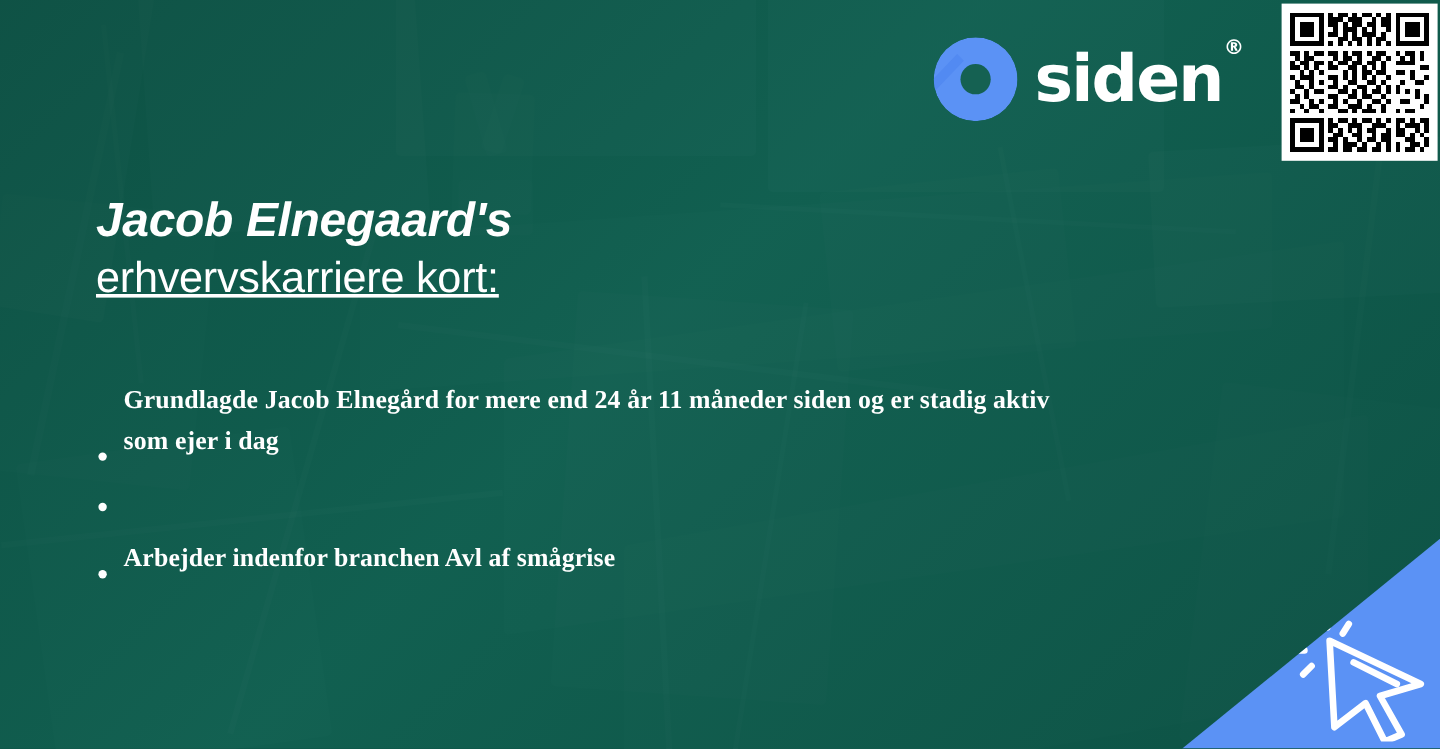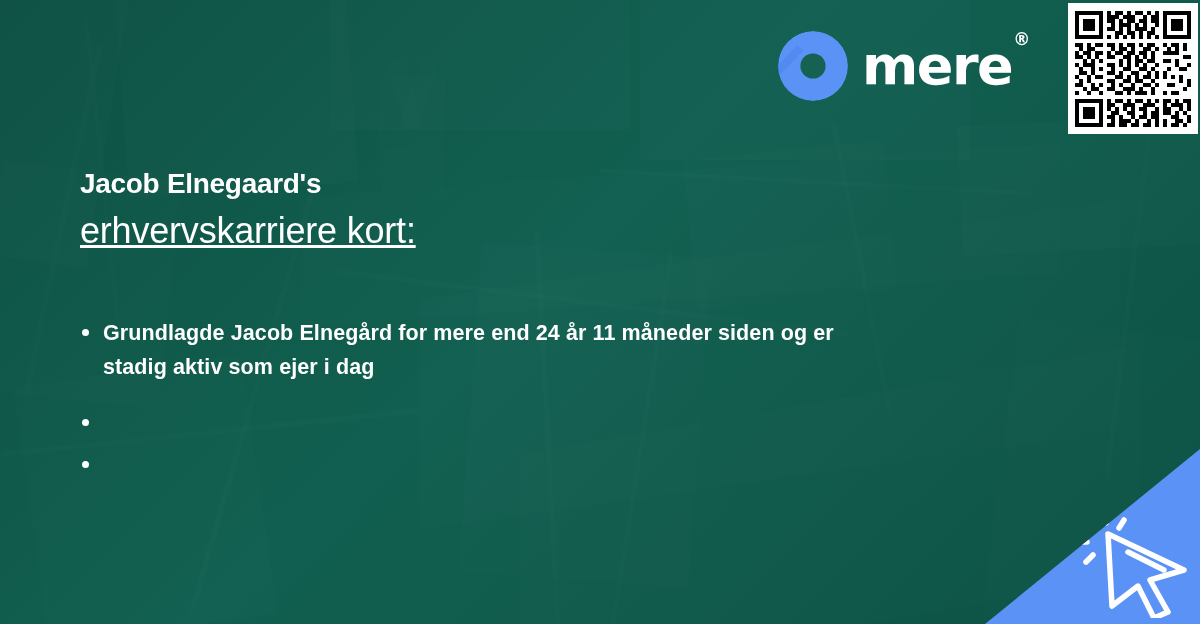--- a/index.html
+++ b/index.html
@@ -131,46 +131,48 @@
     font-family:"DejaVu Sans", sans-serif;
   }
 
   
   #headline {
     position:absolute;
     left:80px; top:160px;
     color:#ffffff;
   }
   #title-line1 {
-    font-size:28px;
+    font-size:40px;
     font-weight:bold;
     line-height:48px;
     letter-spacing:-0.3px;
     white-space:nowrap;
+    font-style:italic;
   }
   #title-line2 {
     font-size:36px;
     font-weight:400;
     line-height:46px;
     letter-spacing:-0.2px;
     white-space:nowrap;
     text-decoration:underline;
   }
 
   
   #bullets {
     position:absolute;
     left:82px; top:316px;
     width:800px;
     color:#ffffff;
   }
   .bullet-row {
     display:flex;
-    align-items:flex-start;
+    align-items:flex-end;
     margin-bottom:22px;
+    font-family:Liberation Serif, serif;
   }
   .bullet-dot {
     flex:0 0 auto;
     width:7px; height:7px;
     border-radius:50%;
     background:#ffffff;
     margin-top:13px;
     margin-right:14px;
   }
   .bullet-text {
@@ -228,21 +230,21 @@
             <circle cx="50" cy="50" r="50"></circle>
           </clipPath>
       </defs>
       <g clip-path="url(#circClip)">
         <circle cx="50" cy="50" r="50" fill="#5b92f5"></circle>
         <path d="M -6 72 L 34 30 A 22 22 0 0 1 66 62 A 22 22 0 0 0 34 30 L -6 72 Z" fill="#156152"></path>
         <circle cx="50" cy="50" r="18" fill="#156152"></circle>
         <path d="M -8 74 L 36 28 L 28 20 L -16 66 Z" fill="#4a83ef" opacity="0.55"></path>
       </g>
     </svg>
-    <div id="logo-wordmark"><span>mere</span><span id="logo-reg">®</span></div>
+    <div id="logo-wordmark"><span>siden</span><span id="logo-reg">®</span></div>
   </div>
 
   <div id="qr-panel">
     <svg viewBox="0 0 29 29" shape-rendering="crispEdges">
       <rect width="29" height="29" fill="#ffffff"></rect>
       <g fill="#000000">
 
         <rect x="0" y="0" width="7" height="1"></rect>
           <rect x="0" y="6" width="7" height="1"></rect>
         <rect x="0" y="0" width="1" height="7"></rect>
@@ -476,20 +478,21 @@
   <div id="bullets">
     <div class="bullet-row">
       <span class="bullet-dot"></span>
       <span class="bullet-text">Grundlagde Jacob Elnegård for mere end 24 år 11 måneder siden og er stadig aktiv som ejer i dag</span>
     </div>
     <div class="bullet-row">
       <span class="bullet-dot"></span>
     </div>
     <div class="bullet-row">
       <span class="bullet-dot"></span>
+      <span class="bullet-text">Arbejder indenfor branchen Avl af smågrise</span>
     </div>
   </div>
 
   <div id="corner-triangle">
     <svg id="cursor-icon" viewBox="0 0 120 110">
       <g fill="none" stroke="#ffffff" stroke-width="5.5" stroke-linecap="round" stroke-linejoin="round">
 
         <line x1="34" y1="5" x2="34" y2="15"></line>
         <line x1="14" y1="14" x2="21" y2="21"></line>
         <line x1="5" y1="34" x2="15" y2="34"></line>

